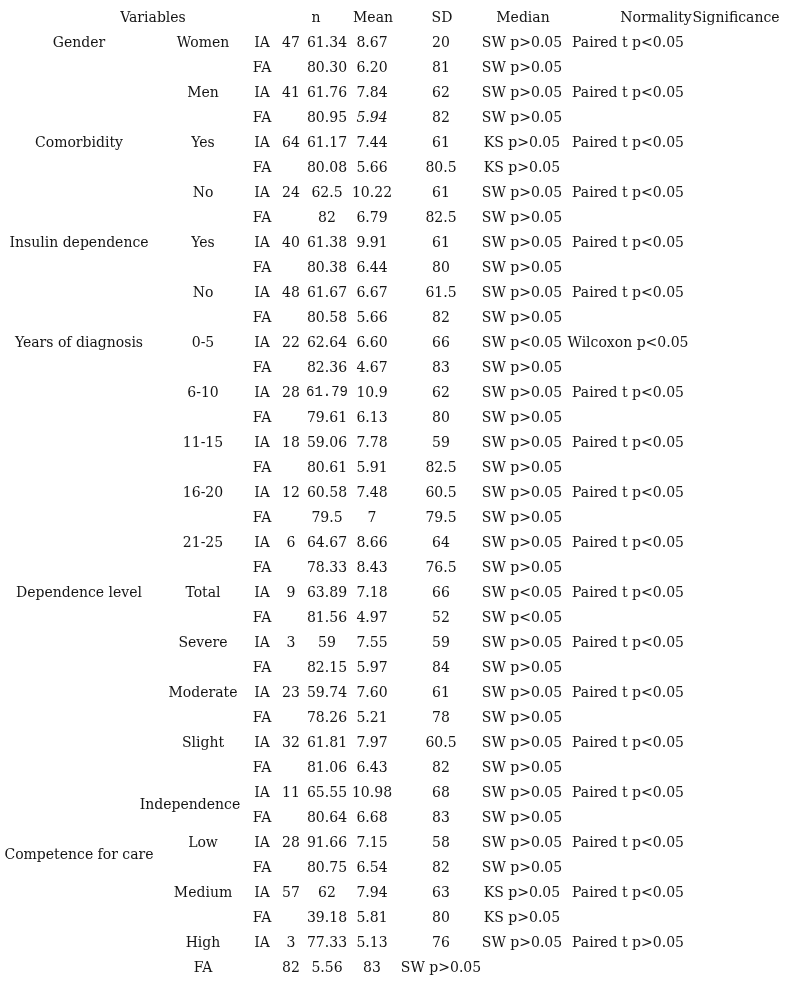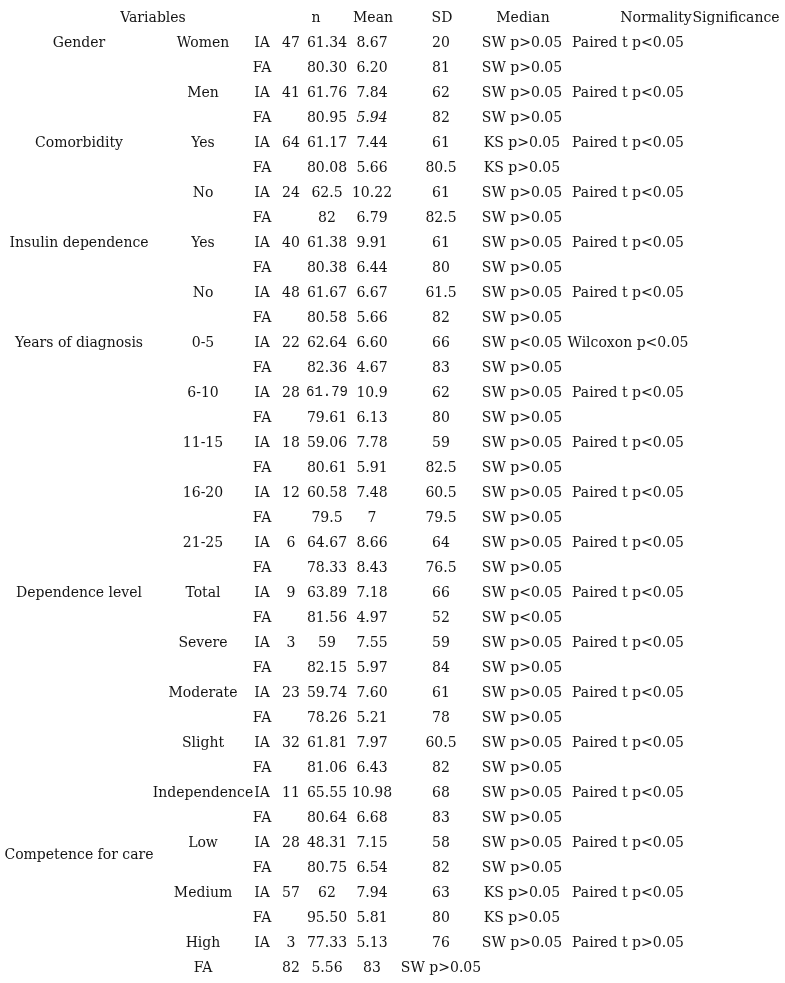--- a/index.html
+++ b/index.html
@@ -278,41 +278,41 @@
         <span class="cell" style="left: 628px;">Paired t p&lt;0.05</span>
       </div>
       <div class="row" style="top: 754.5px;">
         <span class="cell" style="left: 262px;">FA</span>
         <span class="cell" style="left: 327px;">81.06</span>
         <span class="cell" style="left: 372px;">6.43</span>
         <span class="cell" style="left: 441px;">82</span>
         <span class="cell" style="left: 522px;">SW p&gt;0.05</span>
       </div>
       <div class="row" style="top: 779.5px;">
-        <span class="cell" style="left: 203px;">Independence</span>
+        <span class="cell" style="left: 190px; margin-top: 12px;">Independence</span>
         <span class="cell" style="left: 262px;">IA</span>
         <span class="cell" style="left: 291px;">11</span>
         <span class="cell" style="left: 327px;">65.55</span>
         <span class="cell" style="left: 372px;">10.98</span>
         <span class="cell" style="left: 441px;">68</span>
         <span class="cell" style="left: 522px;">SW p&gt;0.05</span>
         <span class="cell" style="left: 628px;">Paired t p&lt;0.05</span>
       </div>
       <div class="row" style="top: 804.5px;">
         <span class="cell" style="left: 262px;">FA</span>
         <span class="cell" style="left: 327px;">80.64</span>
         <span class="cell" style="left: 372px;">6.68</span>
         <span class="cell" style="left: 441px;">83</span>
         <span class="cell" style="left: 522px;">SW p&gt;0.05</span>
       </div>
       <div class="row" style="top: 829.5px;">
         <span class="cell" style="left: 203px;">Low</span>
         <span class="cell" style="left: 262px;">IA</span>
         <span class="cell" style="left: 291px;">28</span>
-        <span class="cell" style="left: 327px;">48.31</span>
+        <span class="cell" style="left: 327px;">91.66</span>
         <span class="cell" style="left: 372px;">7.15</span>
         <span class="cell" style="left: 441px;">58</span>
         <span class="cell" style="left: 522px;">SW p&gt;0.05</span>
         <span class="cell" style="left: 628px;">Paired t p&lt;0.05</span>
       </div>
       <div class="row" style="top: 854.5px;">
         <span class="cell" style="left: 262px;">FA</span>
         <span class="cell" style="left: 327px;">80.75</span>
         <span class="cell" style="left: 372px;">6.54</span>
         <span class="cell" style="left: 441px;">82</span>
@@ -323,21 +323,21 @@
         <span class="cell" style="left: 262px;">IA</span>
         <span class="cell" style="left: 291px;">57</span>
         <span class="cell" style="left: 327px;">62</span>
         <span class="cell" style="left: 372px;">7.94</span>
         <span class="cell" style="left: 441px;">63</span>
         <span class="cell" style="left: 522px;">KS p&gt;0.05</span>
         <span class="cell" style="left: 628px;">Paired t p&lt;0.05</span>
       </div>
       <div class="row" style="top: 904.5px;">
         <span class="cell" style="left: 262px;">FA</span>
-        <span class="cell" style="left: 327px;">95.50</span>
+        <span class="cell" style="left: 327px;">39.18</span>
         <span class="cell" style="left: 372px;">5.81</span>
         <span class="cell" style="left: 441px;">80</span>
         <span class="cell" style="left: 522px;">KS p&gt;0.05</span>
       </div>
       <div class="row" style="top: 929.5px;">
         <span class="cell" style="left: 203px;">High</span>
         <span class="cell" style="left: 262px;">IA</span>
         <span class="cell" style="left: 291px;">3</span>
         <span class="cell" style="left: 327px;">77.33</span>
         <span class="cell" style="left: 372px;">5.13</span>

